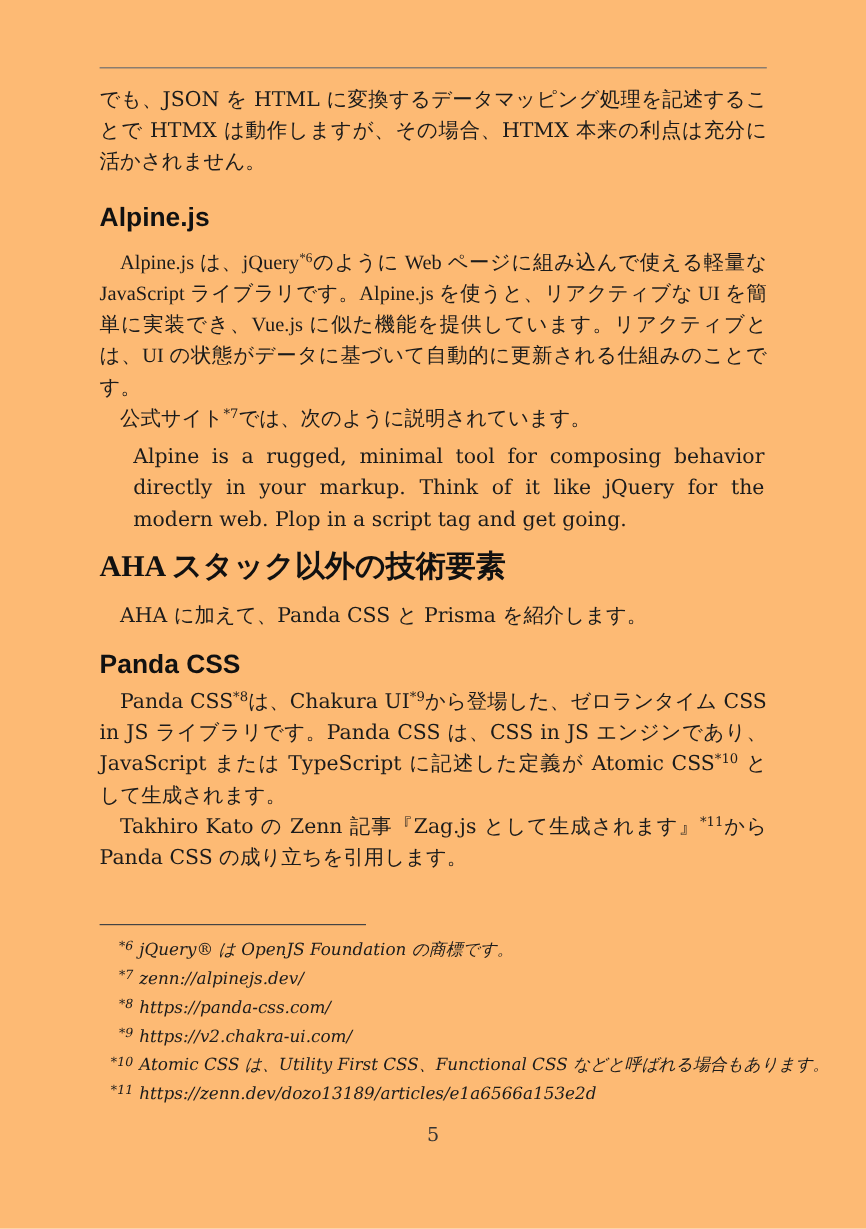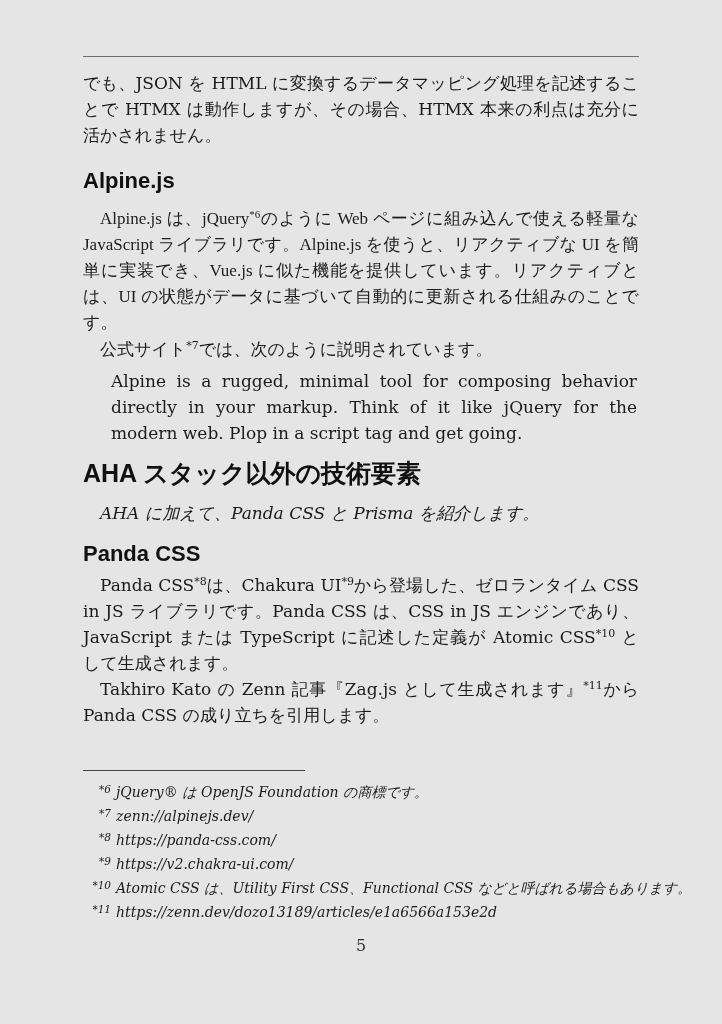--- a/index.html
+++ b/index.html
@@ -4,21 +4,21 @@
 <style>
   html, body {
     margin: 0;
     padding: 0;
     background: #ffffff;
   }
   .page {
     position: relative;
     width: 722px;
     height: 1024px;
-    background: #e5e5e5;
+    background: #fdba74;
     color: #1b1b1b;
     font-family: "DejaVu Serif", "Liberation Serif", serif;
     font-size: 17px;
     overflow: hidden;
   }
   .text-col {
     position: absolute;
     top: 0;
     left: 83px;
     width: 556px;
@@ -34,37 +34,37 @@
     text-align: justify;
     line-height: 26px;
   }
   p.body.noindent {
     text-indent: 0;
     margin-top: 13px;
   }
   p.tight { margin: 0; }
   h2.sec {
     margin: 12px 0 0 0;
-    font-family: Liberation Sans, sans-serif;
+    font-family: Liberation Serif, serif;
     font-weight: bold;
     font-size: 25px;
     line-height: 30px;
     color: #111111;
   }
   h3.subsec {
     margin: 21px 0 0 0;
     font-family: "Liberation Sans", sans-serif;
     font-weight: bold;
     font-size: 22px;
     line-height: 24px;
     color: #111111;
   }
   h3.subsec.panda { margin-top: 16px; }
   p.after-head { margin-top: 13px; font-family: Liberation Serif, serif; }
-  p.after-sec { margin-top: 12px; font-style: italic; }
+  p.after-sec { margin-top: 12px; }
   p.after-panda { margin-top: 6px; }
   blockquote.quote {
     margin: 6px 0 8px 0;
     padding: 0 2px 0 28px;
     text-align: justify;
     line-height: 26px;
   }
   .sup {
     font-size: 11px;
     line-height: 0;

